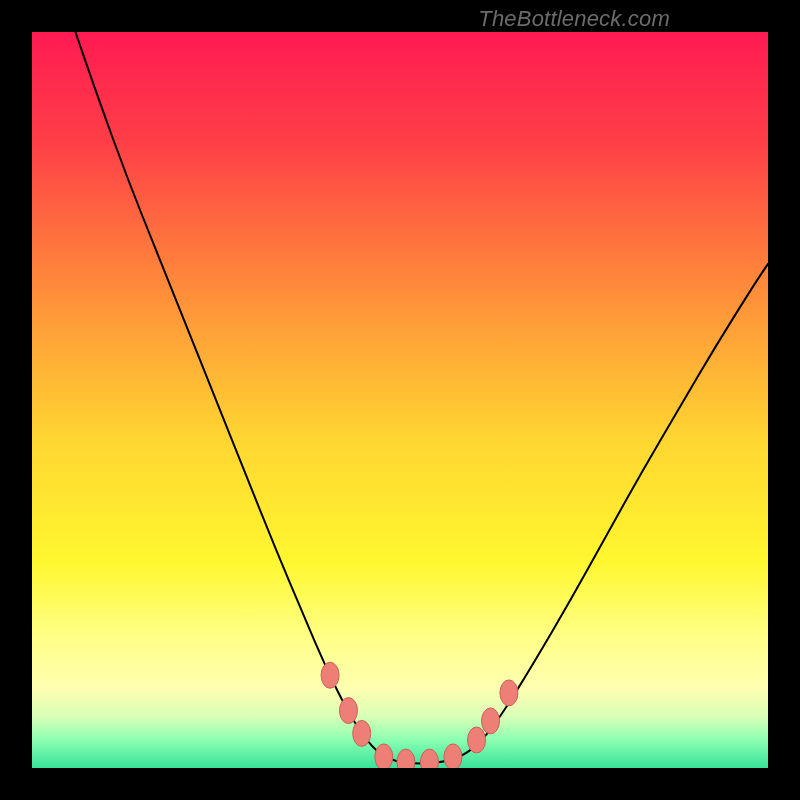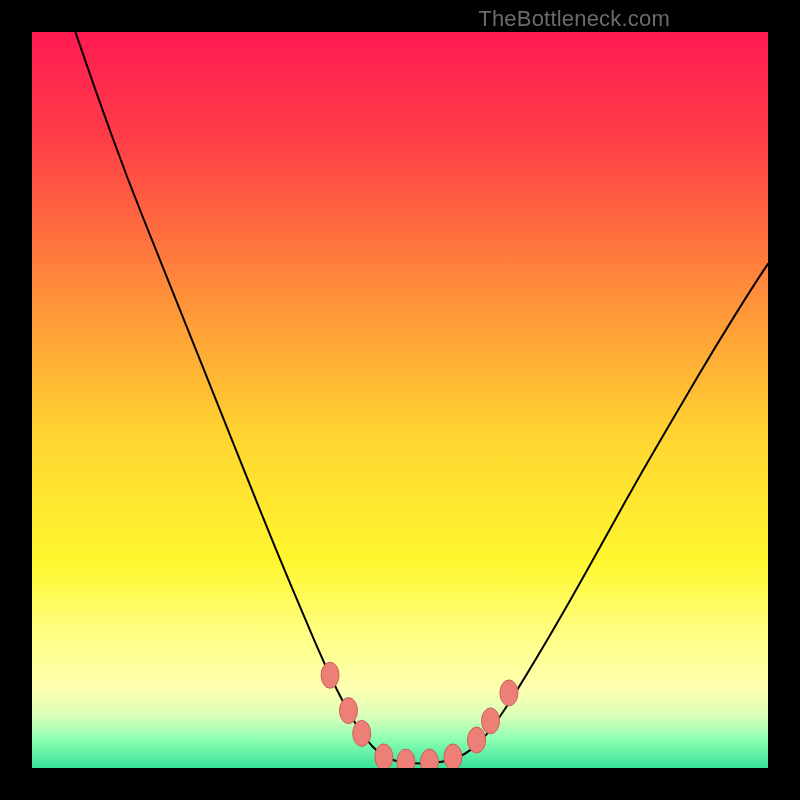--- a/index.html
+++ b/index.html
@@ -9,20 +9,21 @@
     height: 800px;
     overflow: hidden;
     background: #000;
     font-family: Arial, Helvetica, sans-serif;
   }
   .frame {
     position: relative;
     width: 684px;
     height: 800px;
     background: #000;
+    font-style: italic;
   }
   .watermark {
     position: absolute;
     top: 6px;
     right: 14px;
     color: #6b6b6b;
     font-size: 22px;
     font-weight: 500;
     letter-spacing: 0.2px;
     z-index: 10;

